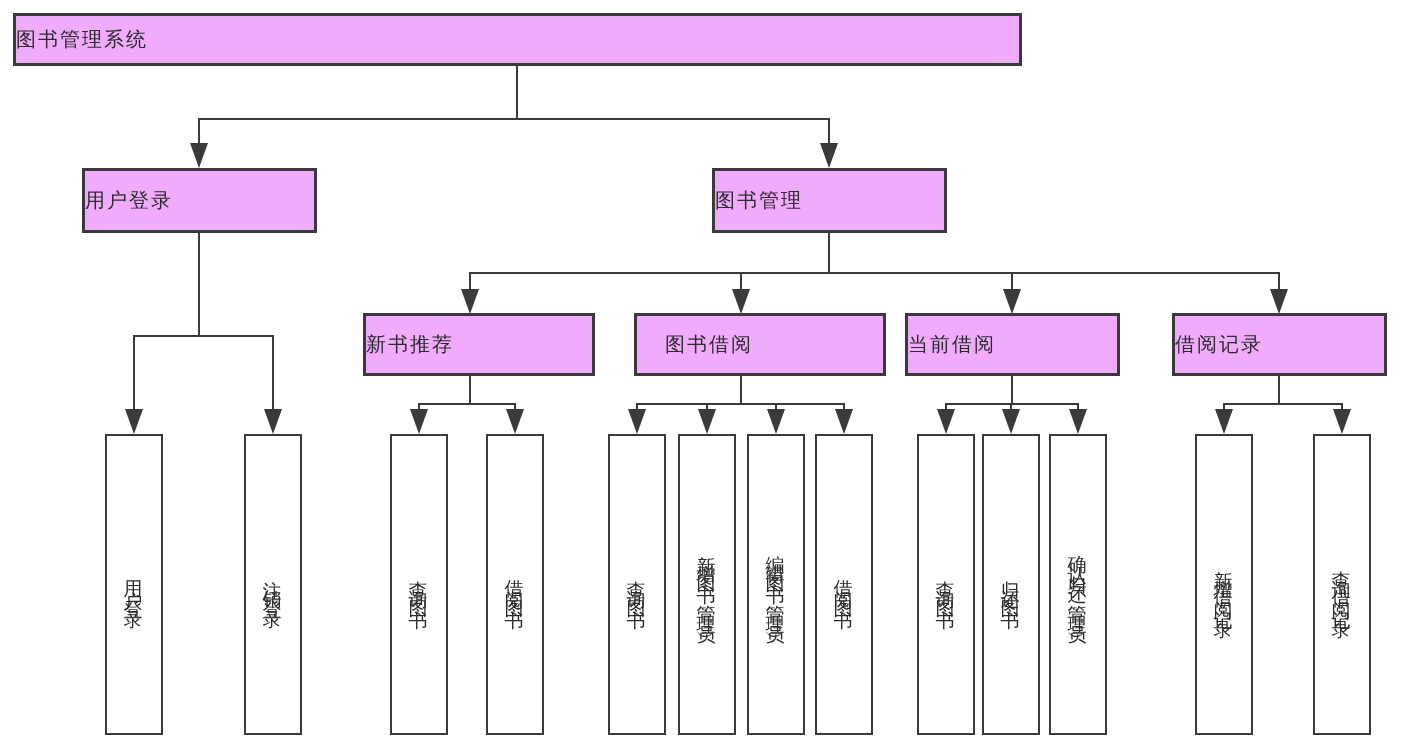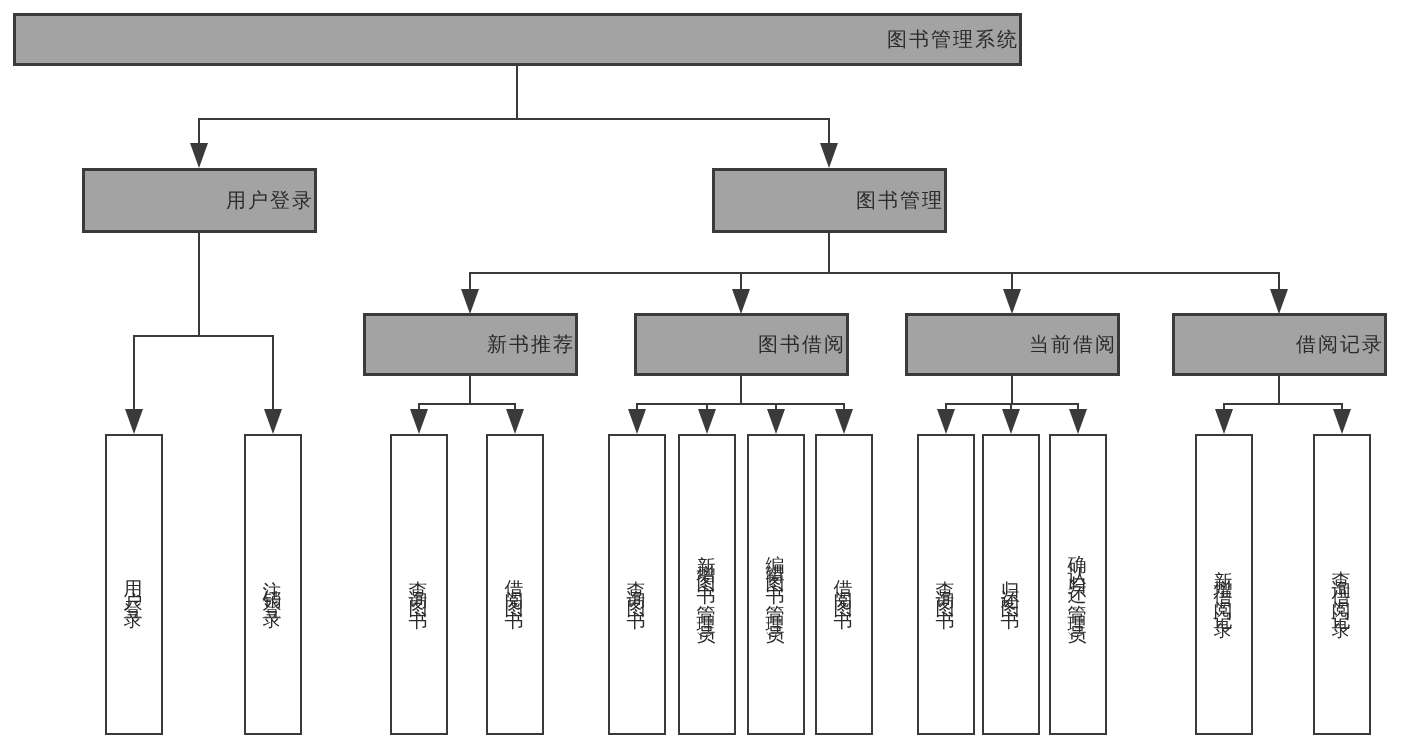--- a/index.html
+++ b/index.html
@@ -11,26 +11,26 @@
   .canvas {
     position: relative;
     width: 1405px;
     height: 747px;
     background: #ffffff;
     overflow: hidden;
     color: #2b2b2b;
   }
   .box {
     position: absolute;
-    background: #a3a3a3;
+    background: #f0abfc;
     border: 3px solid #3a3a3a;
     box-sizing: border-box;
     display: flex;
     align-items: center;
-    justify-content: flex-end;
+    justify-content: flex-start;
     font-size: 20px;
     letter-spacing: 2px;
     color: #2b2b2b;
     z-index: 2;
   }
   .leaf {
     position: absolute;
     background: #ffffff;
     border: 2px solid #3a3a3a;
     box-sizing: border-box;
@@ -93,21 +93,21 @@
   <div class="vline" style="left:516px; top:66px; height:52px;"></div>
   <div class="hline" style="left:198px; top:118px; width:631px;"></div>
   <div class="vline" style="left:198px; top:118px; height:27px;"></div>
   <div class="arrow" style="left:190px; top:143px;"></div>
   <div class="vline" style="left:828px; top:118px; height:27px;"></div>
   <div class="arrow" style="left:820px; top:143px;"></div>
 
   <div class="box" style="left:82px; top:168px; width:235px; height:65px;">
     <span>用户登录</span>
   </div>
-  <div class="box" style="left:712px; top:168px; width:235px; height:65px;padding-left:44px;">
+  <div class="box" style="left:712px; top:168px; width:235px; height:65px;">
     <span>图书管理</span>
   </div>
 
   <div class="vline" style="left:198px; top:233px; height:102px;"></div>
   <div class="hline" style="left:134px; top:335px; width:140px;"></div>
   <div class="vline" style="left:133px; top:335px; height:75px;"></div>
   <div class="arrow" style="left:125px; top:409px;"></div>
   <div class="vline" style="left:272px; top:335px; height:75px;"></div>
   <div class="arrow" style="left:264px; top:409px;"></div>
 
@@ -115,24 +115,24 @@
   <div class="hline" style="left:470px; top:272px; width:810px;"></div>
   <div class="vline" style="left:469px; top:272px; height:18px;"></div>
   <div class="arrow" style="left:461px; top:289px;"></div>
   <div class="vline" style="left:740px; top:272px; height:18px;"></div>
   <div class="arrow" style="left:732px; top:289px;"></div>
   <div class="vline" style="left:1011px; top:272px; height:18px;"></div>
   <div class="arrow" style="left:1003px; top:289px;"></div>
   <div class="vline" style="left:1278px; top:272px; height:18px;"></div>
   <div class="arrow" style="left:1270px; top:289px;"></div>
 
-  <div class="box" style="left:363px; top:313px; width:215px; height:63px;">
+  <div class="box" style="left:363px; top:313px; width:232px; height:63px;">
     <span>新书推荐</span>
   </div>
-  <div class="box" style="left:634px; top:313px; width:215px; height:63px;">
+  <div class="box" style="left:634px; top:313px; width:252px; height:63px;padding-left:28px;">
     <span>图书借阅</span>
   </div>
   <div class="box" style="left:1172px; top:313px; width:215px; height:63px;">
     <span>借阅记录</span>
   </div>
   <div class="box" style="left:905px; top:313px; width:215px; height:63px;">
     <span>当前借阅</span>
   </div>
 
   <div class="vline" style="left:469px; top:376px; height:27px;"></div>

